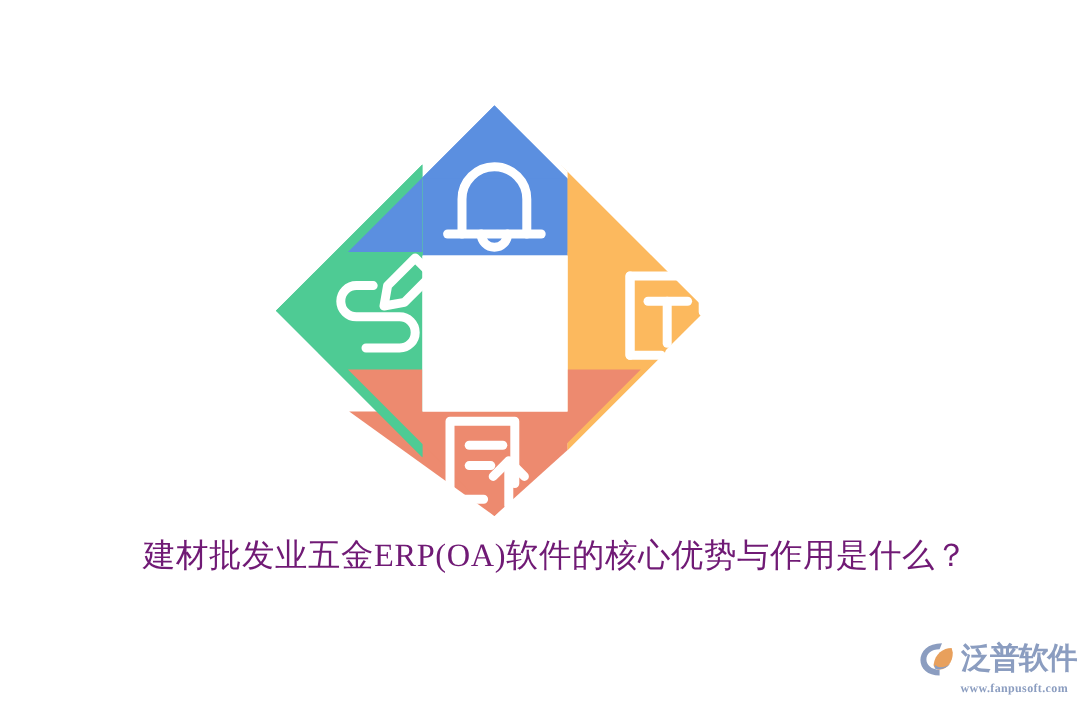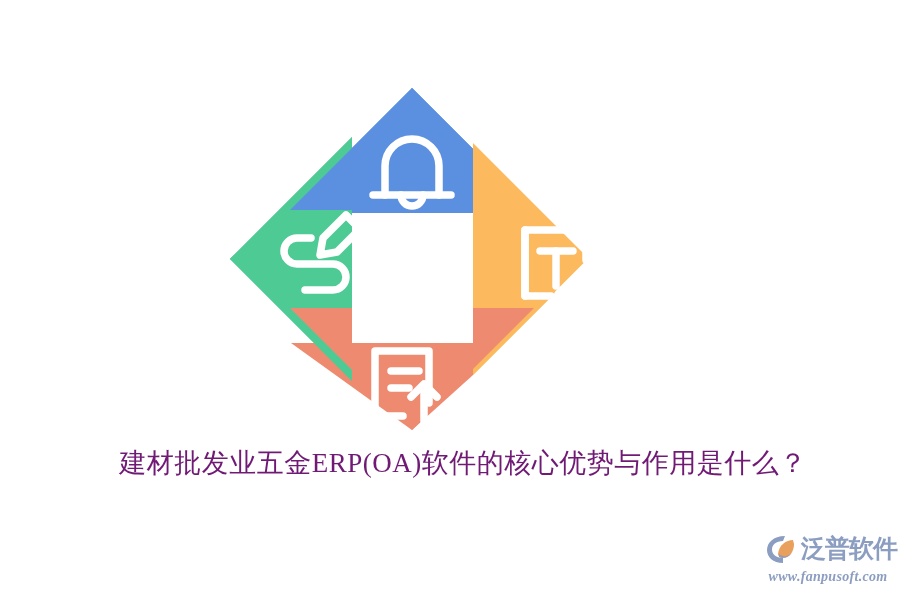--- a/index.html
+++ b/index.html
@@ -71,28 +71,27 @@
     font-family: "DejaVu Sans", sans-serif;
     font-size: 25px;
     font-weight: bold;
     color: #8b9dc0;
     letter-spacing: -1px;
     line-height: 30px;
     white-space: nowrap;
   }
   .wm-url {
     font-family: "Liberation Serif", "DejaVu Serif", serif;
-    font-size: 14px;
+    font-size: 10px;
     font-weight: bold;
     color: #8b9dc0;
     letter-spacing: 0.3px;
     margin-top: 1px;
-    text-align: center;
+    text-align: right;
     white-space: nowrap;
-    font-style: italic;
   }
 </style>
 </head>
 <body>
 
 <div class="canvas">
 
   <div class="graphic">
     <svg viewBox="0 0 370 352" xmlns="http://www.w3.org/2000/svg">
 

